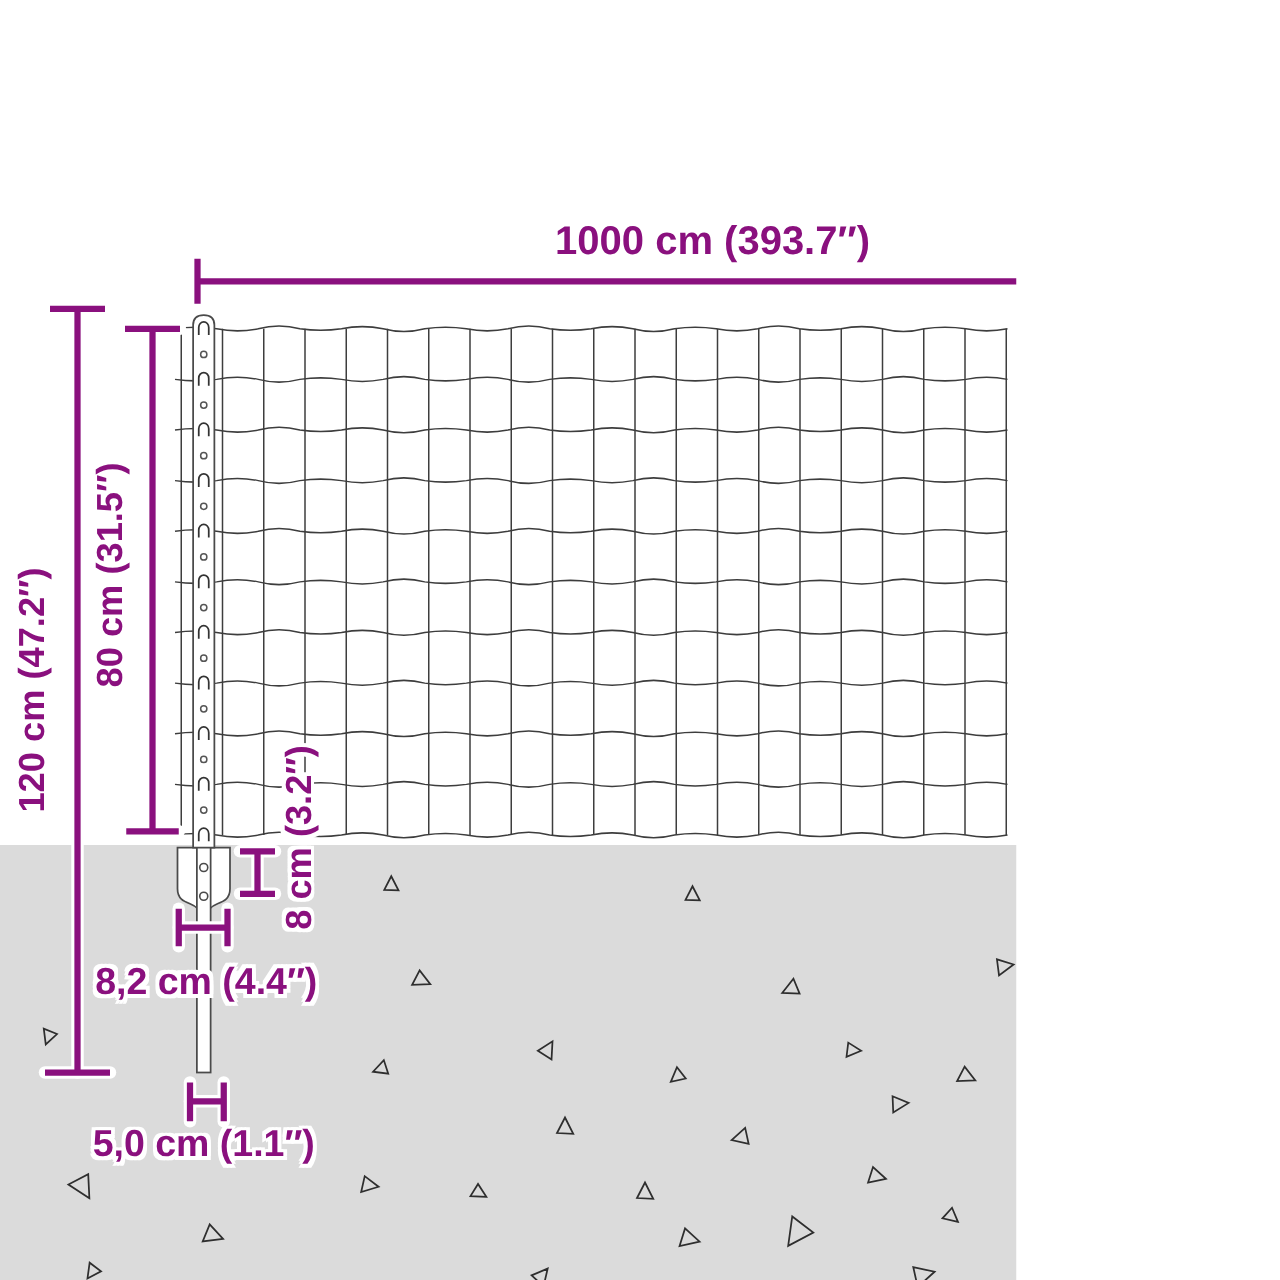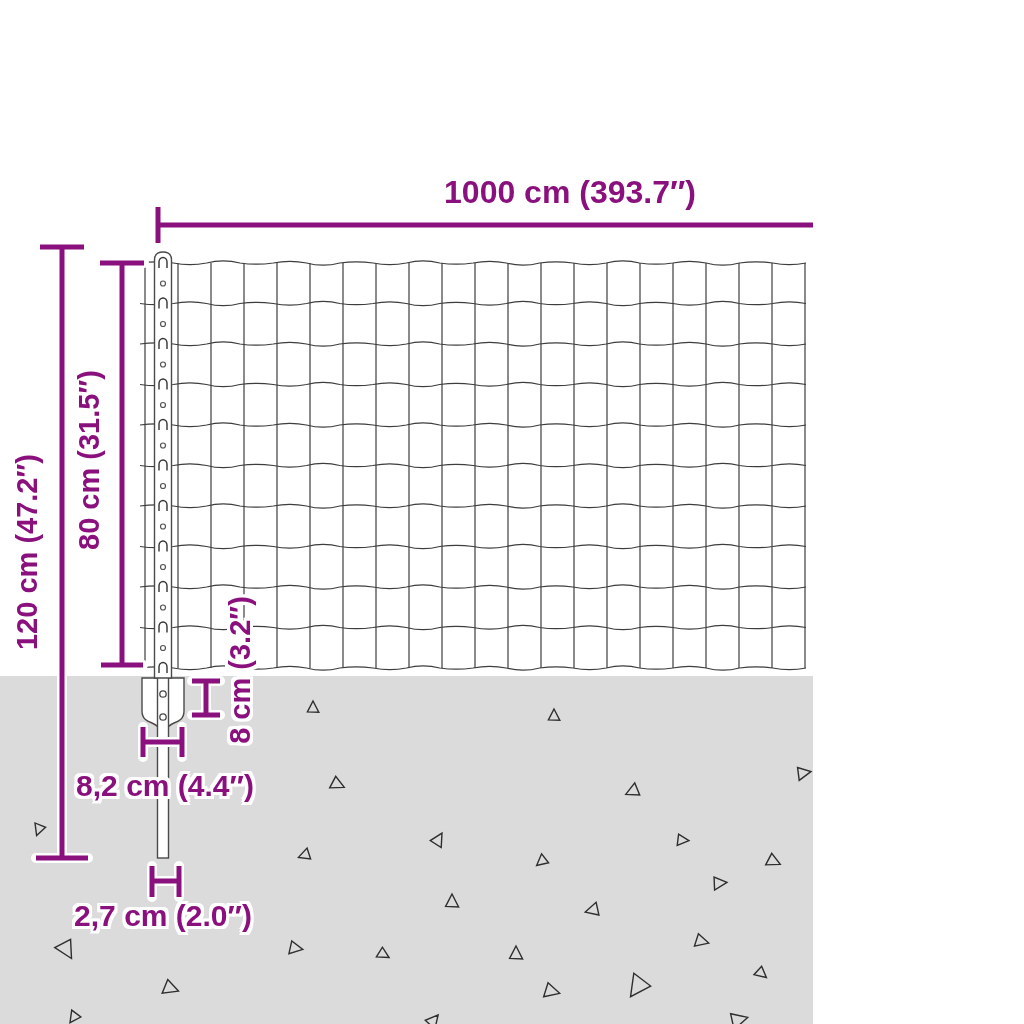--- a/index.html
+++ b/index.html
@@ -211,14 +211,14 @@
         <polygon points="0,-9 7.5,5.6 -7.2,5.0" transform="translate(907 1013) rotate(150)" fill="none" stroke="#2e2e2e" stroke-width="1.4"></polygon>
         <polygon points="0,-10 8.3,6.2 -8.0,5.5" transform="translate(738 1020) rotate(75)" fill="none" stroke="#2e2e2e" stroke-width="1.4"></polygon>
       </g>
     </svg>
 
   <div class="lbl lbl-top">1000 cm (393.7″)</div>
   <div class="lbl vert lbl-h120">120 cm (47.2″)</div>
   <div class="lbl vert lbl-h80">80 cm (31.5″)</div>
   <div class="lbl vert lbl-d8">8 cm (3.2″)</div>
   <div class="lbl lbl-w82">8,2 cm (4.4″)</div>
-  <div class="lbl lbl-w27">2,7 cm (2.0″)</div>
+  <div class="lbl lbl-w27">5,0 cm (1.1″)</div>
 </div>
 
 </body></html>

